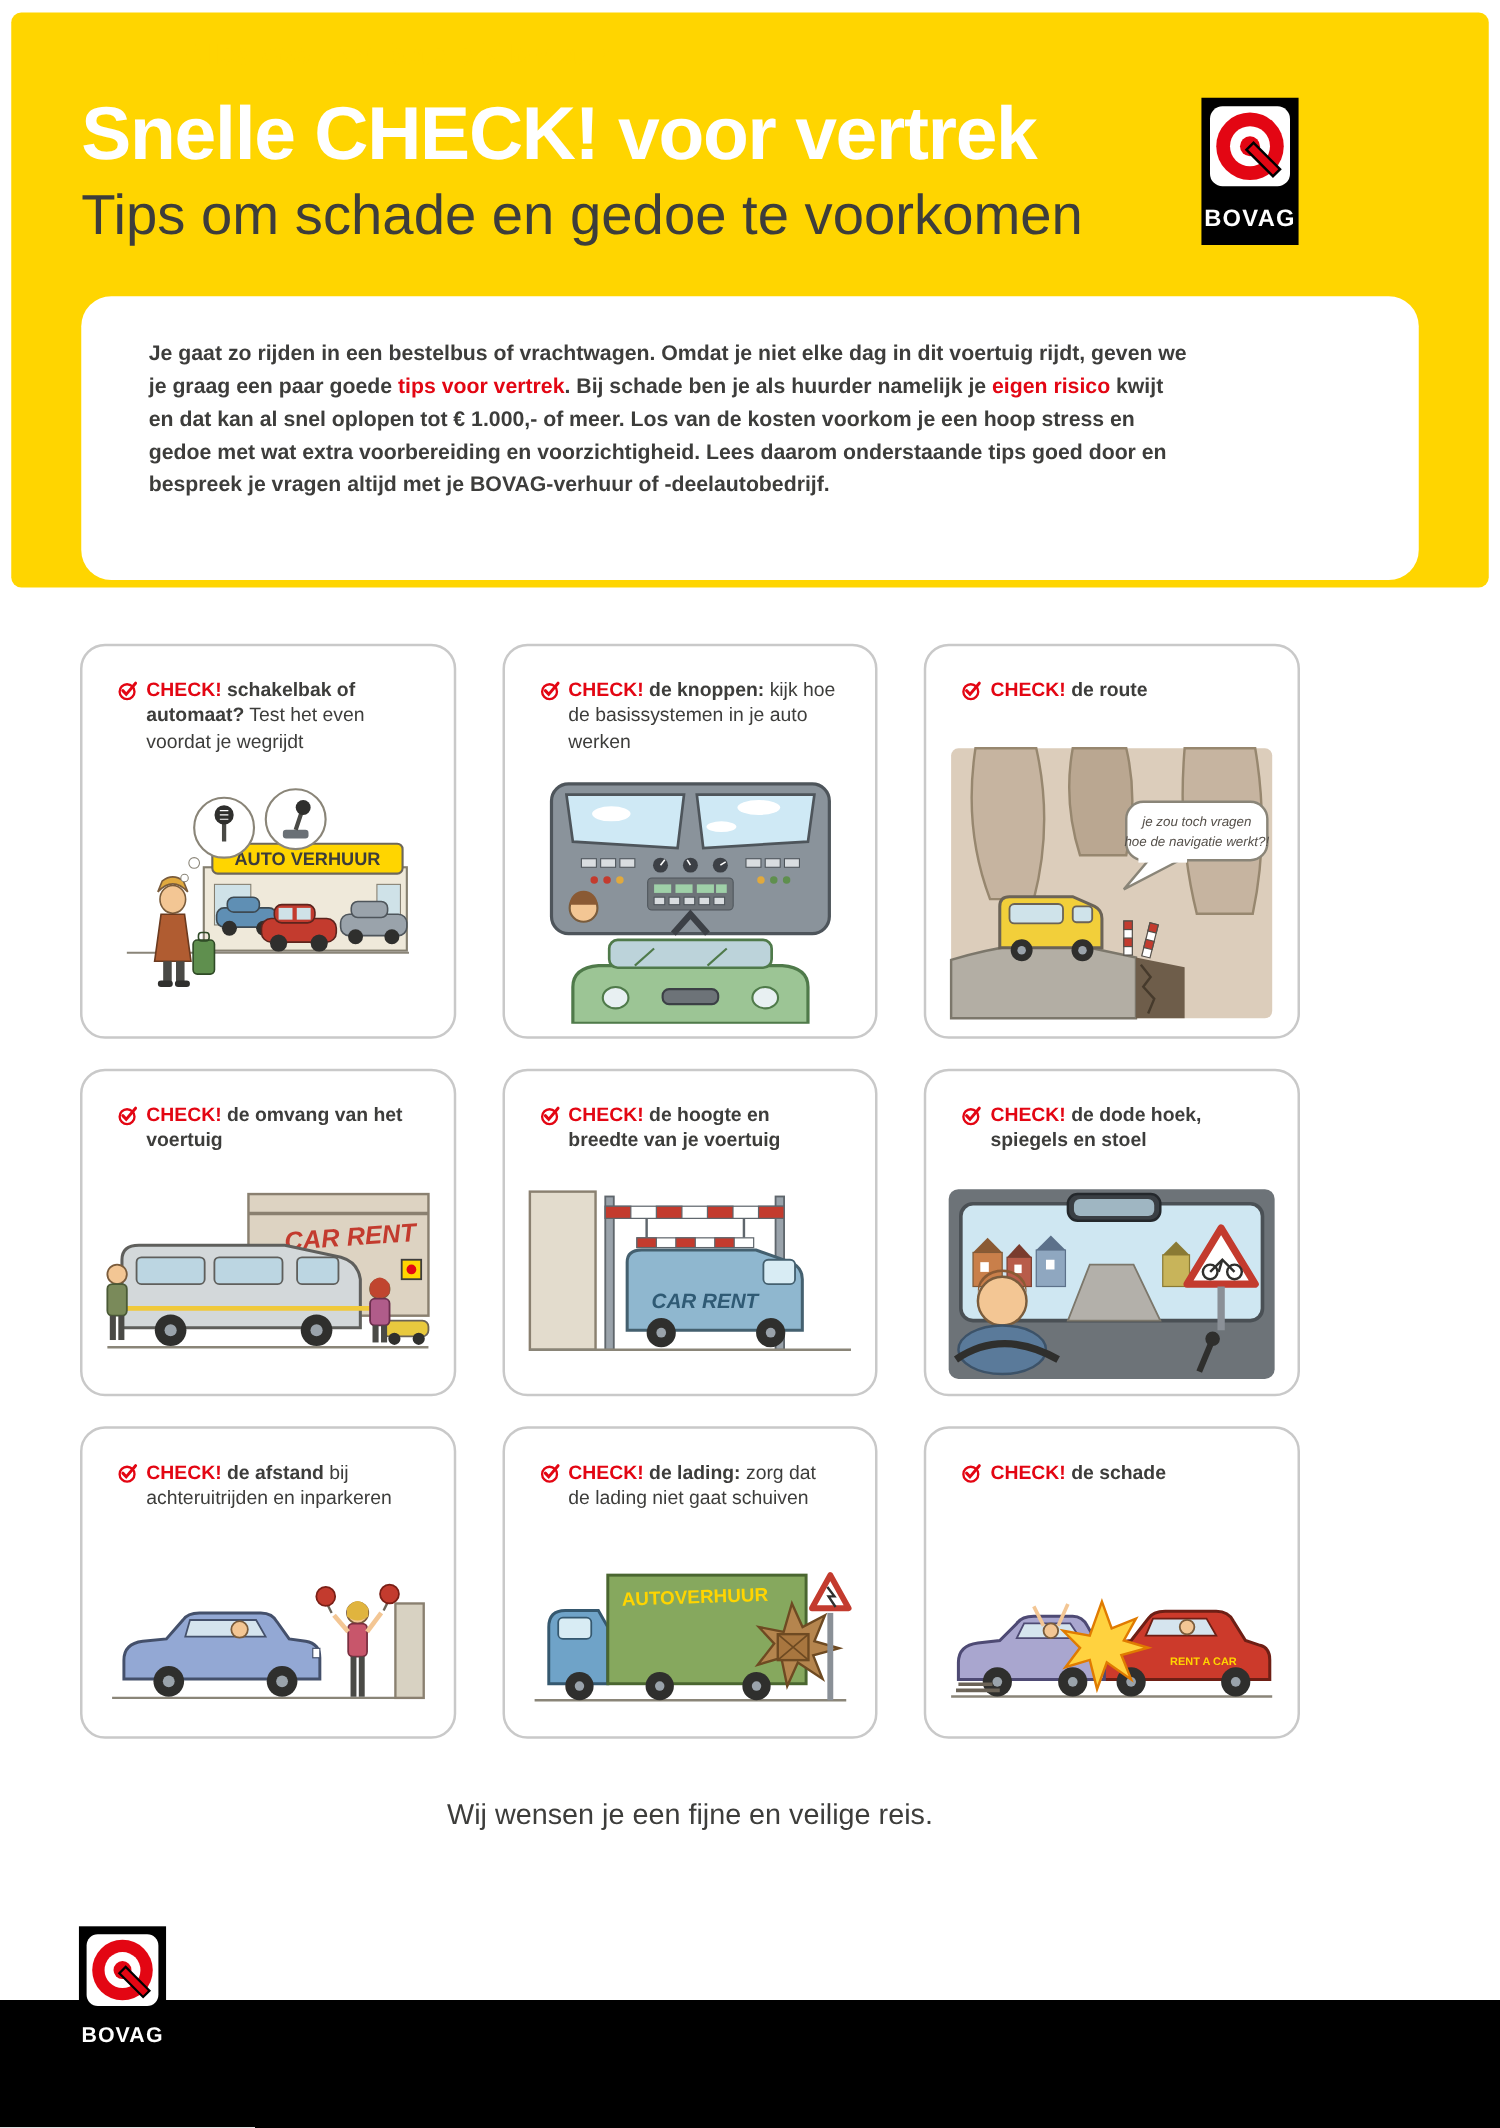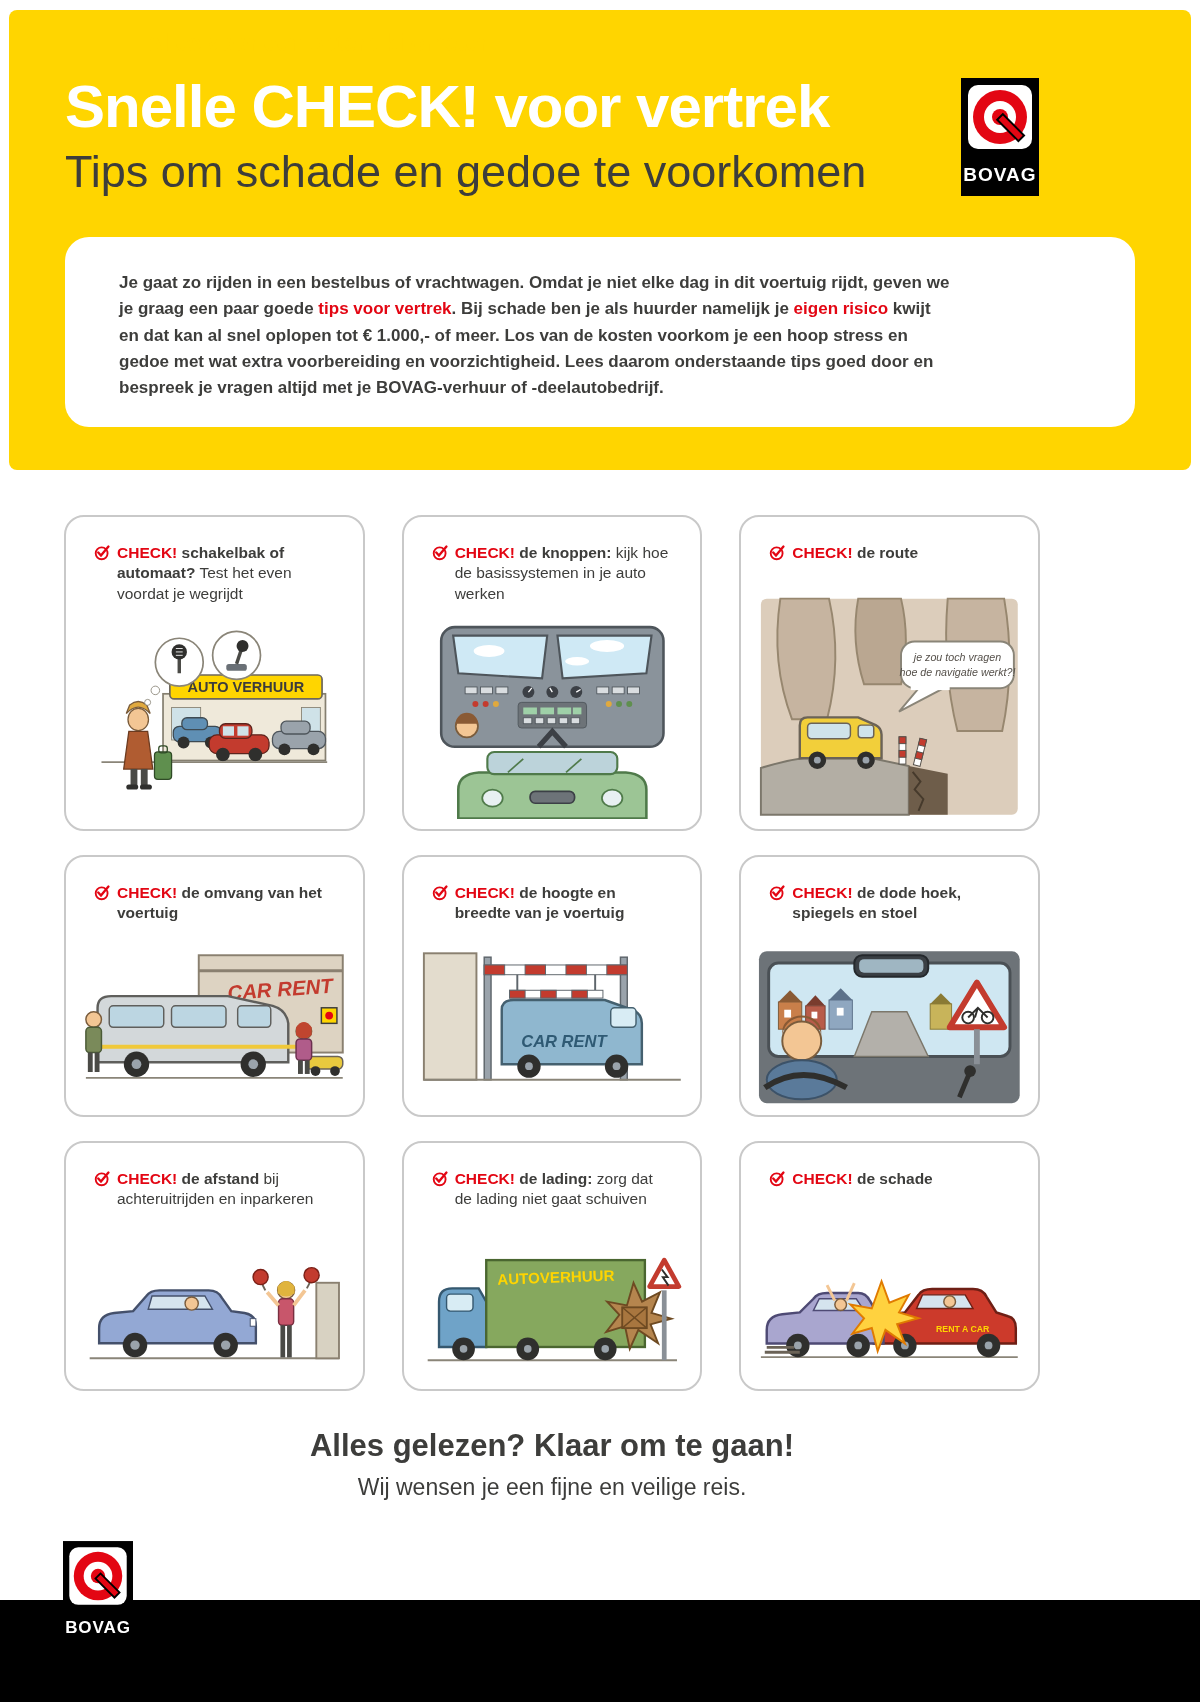--- a/index.html
+++ b/index.html
@@ -10,21 +10,21 @@
   
   .header {
     position:absolute; top:10px; left:9px; width:1182px; height:460px;
     background:#ffd500; border-radius:8px;
   }
   .title { position:absolute; top:62px; left:56px; margin:0; font-size:60px; font-weight:bold; color:#ffffff; letter-spacing:-1px; white-space:nowrap; }
   .title .check { color:#ffffff; }
   .subtitle { position:absolute; top:136px; left:56px; margin:0; font-size:45px; font-weight:normal; color:#3d3d3b; white-space:nowrap; }
   .logo-header { position:absolute; top:68px; right:152px; width:78px; height:118px; }
   .intro-box {
-    position:absolute; top:227px; left:56px; right:56px; height:190px;
+    position:absolute; top:227px; left:56px; right:56px; height:227px;
     background:#ffffff; border-radius:24px; box-sizing:border-box;
     padding:33px 180px 0 54px;
   }
   .intro-text { margin:0; font-size:17px; font-weight:bold; color:#3d3d3b; line-height:1.55; }
   .intro-text .red { color:#e30613; }
 
   
   .grid {
     position:absolute; top:515px; left:64px; width:976px;
     display:grid; grid-template-columns:repeat(3,1fr);
@@ -526,21 +526,20 @@
           </g>
           <polygon points="128,60 136,82 156,74 146,92 166,98 144,104 152,124 132,110 124,132 118,108 98,114 110,98 96,84 118,88" fill="#ffd23f" stroke="#e07b00" stroke-width="2"></polygon>
           <path d="M8 133 h36 M10 128 h28" stroke="#6b6357" stroke-width="3"></path>
         </svg>
       </div>
     </div>
 
   </main>
 
   <div class="closing">
-    <p class="closing-line1">Alles gelezen? Klaar om te gaan!</p>
     <p class="closing-line2">Wij wensen je een fijne en veilige reis.</p>
   </div>
 
   <footer class="footer-bar"></footer>
   <span class="tagline">Alles voor een betere kilometer.</span>
   <svg class="logo-footer" viewBox="0 0 78 118" preserveAspectRatio="xMidYMid meet">
     <rect x="0" y="0" width="78" height="118" fill="#000000"></rect>
     <rect x="7" y="7" width="64" height="64" rx="10" fill="#ffffff"></rect>
     <circle cx="39" cy="39" r="27" fill="#e30613"></circle>
     <circle cx="39" cy="39" r="16" fill="#ffffff"></circle>

